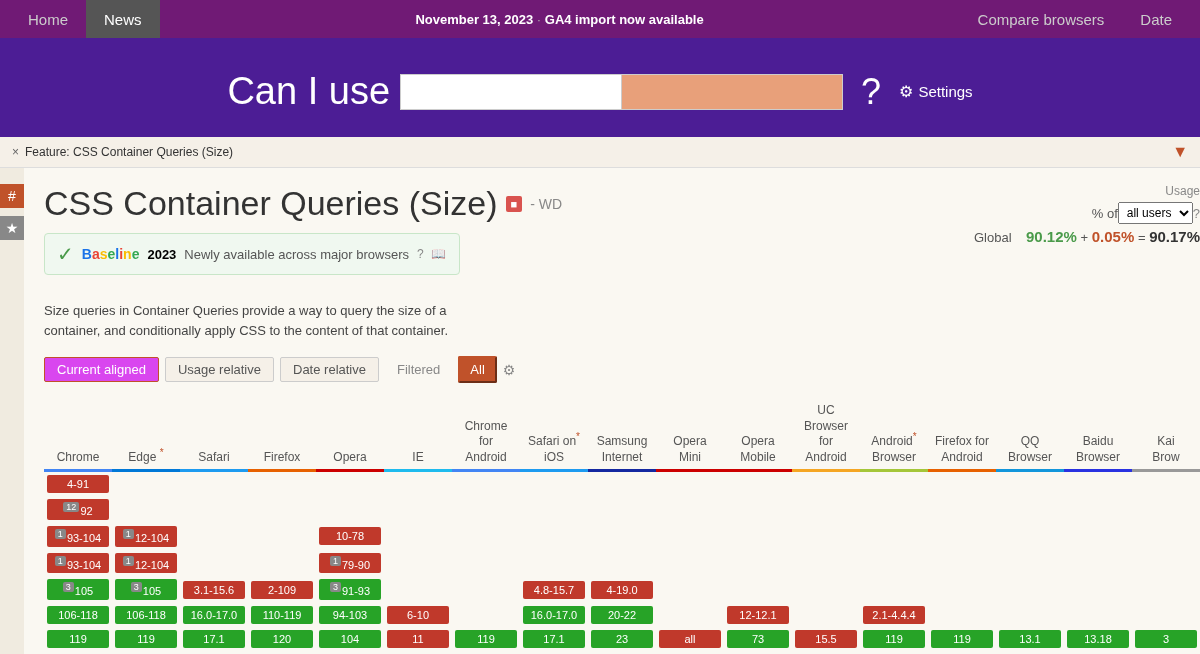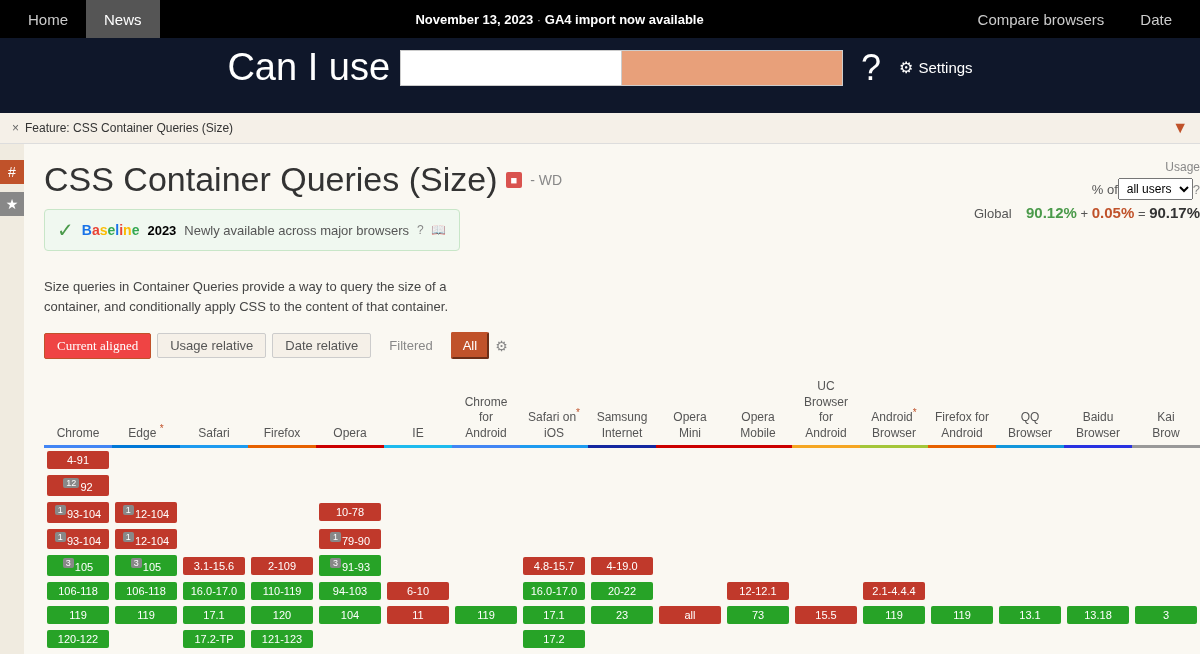--- a/index.html
+++ b/index.html
@@ -1,27 +1,27 @@
 <!DOCTYPE html>
 <html><head>
   <meta charset="utf-8">
   <style>
     * { box-sizing: border-box; margin: 0; padding: 0; }
     body { font-family: Arial, sans-serif; font-size: 14px; background: #f0ebe0; width: 1200px; overflow-x: hidden; }
 
     
-    .nav { background: #000000; display: flex; align-items: center; height: 38px; padding: 0 10px; }
+    .nav { background: #701a75; display: flex; align-items: center; height: 38px; padding: 0 10px; }
     .nav-item { color: #ccc; padding: 0 18px; height: 38px; display: flex; align-items: center; cursor: pointer; font-size: 15px; }
     .nav-item.active { background: #555; color: #fff; }
     .nav-center { flex: 1; text-align: center; color: #aaa; font-size: 13px; }
     .nav-center span { color: #fff; font-weight: bold; }
     .nav-right { display: flex; }
 
     
-    .hero { background: #0f172a; padding: 8px 0 24px; display: flex; align-items: center; justify-content: center; gap: 10px; }
+    .hero { background: #4c1d95; padding: 32px 0 24px; display: flex; align-items: center; justify-content: center; gap: 10px; }
     .hero-title { color: #fff; font-size: 38px; font-weight: 300; }
     .hero-input-wrap { display: flex; border: 1px solid #ccc; background: #fff; }
     .hero-input { width: 220px; border: none; outline: none; padding: 8px 10px; font-size: 16px; background: transparent; }
     .hero-input-divider { width: 1px; background: #ccc; }
     .hero-input2 { width: 220px; border: none; outline: none; padding: 8px 10px; font-size: 16px; background: #e8a07a; }
     .hero-q { color: #fff; font-size: 36px; margin: 0 8px; }
     .hero-settings { color: #fff; font-size: 15px; cursor: pointer; display: flex; align-items: center; gap: 5px; }
     .gear-icon { font-size: 16px; }
 
     
@@ -48,21 +48,21 @@
 
     
     .baseline-bar { display: flex; align-items: center; gap: 8px; background: #f0f8f0; border: 1px solid #c8e6c8; border-radius: 4px; padding: 8px 12px; margin-bottom: 14px; width: fit-content; }
 
     
     .description { font-size: 13px; color: #444; line-height: 1.5; margin-bottom: 16px; max-width: 460px; }
 
     
     .filter-tabs { display: flex; align-items: center; gap: 6px; margin-bottom: 16px; }
     .tab-btn { padding: 4px 12px; border: 1px solid #ccc; background: #f5f0e8; color: #555; font-size: 13px; cursor: pointer; border-radius: 2px; }
-    .tab-btn.active { background: #ef4444; color: #fff; border-color: #c0522a; font-family: Liberation Serif, serif; }
+    .tab-btn.active { background: #d946ef; color: #fff; border-color: #c0522a; }
     .tab-btn.filter-label { background: none; border: none; color: #888; cursor: default; }
     .tab-all { background: #c0522a; color: #fff; border-color: #c0522a; padding: 4px 10px; border-radius: 2px; font-size: 13px; cursor: pointer; }
     .tab-settings-icon { color: #888; cursor: pointer; font-size: 14px; }
 
     
     .browser-table-wrap { overflow-x: auto; }
     .browser-table { border-collapse: collapse; font-size: 12px; }
     .browser-table th { text-align: center; padding: 4px 6px; font-weight: normal; color: #555; font-size: 12px; vertical-align: bottom; line-height: 1.3; border-bottom: 3px solid #ddd; min-width: 68px; }
     .browser-table th.chrome-col { border-bottom-color: #4285f4; }
     .browser-table th.edge-col { border-bottom-color: #0078d7; }

